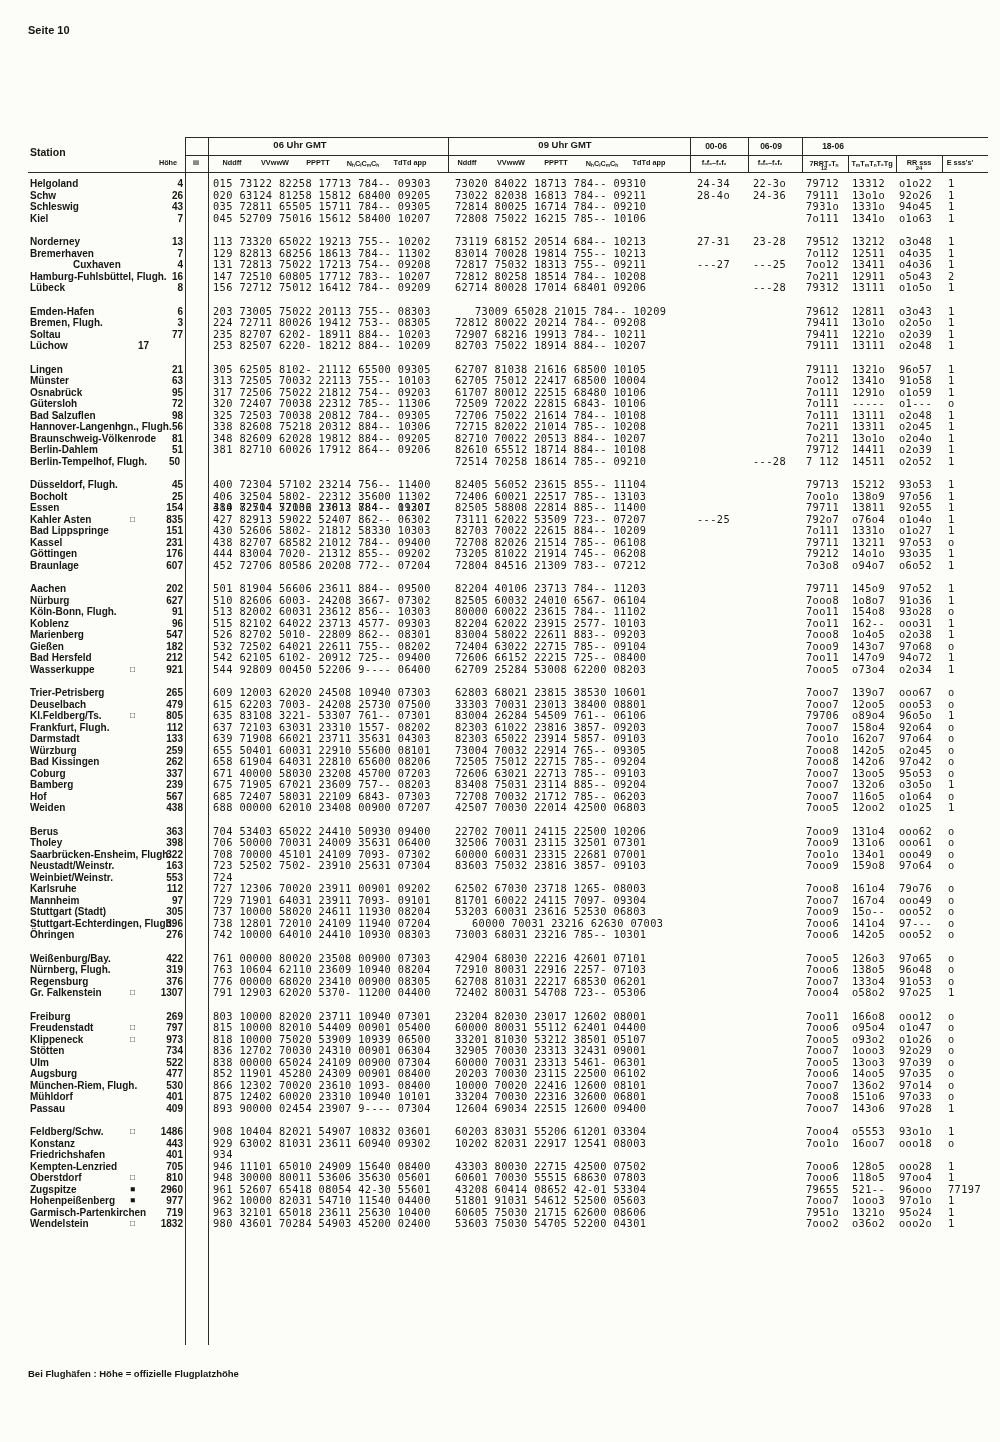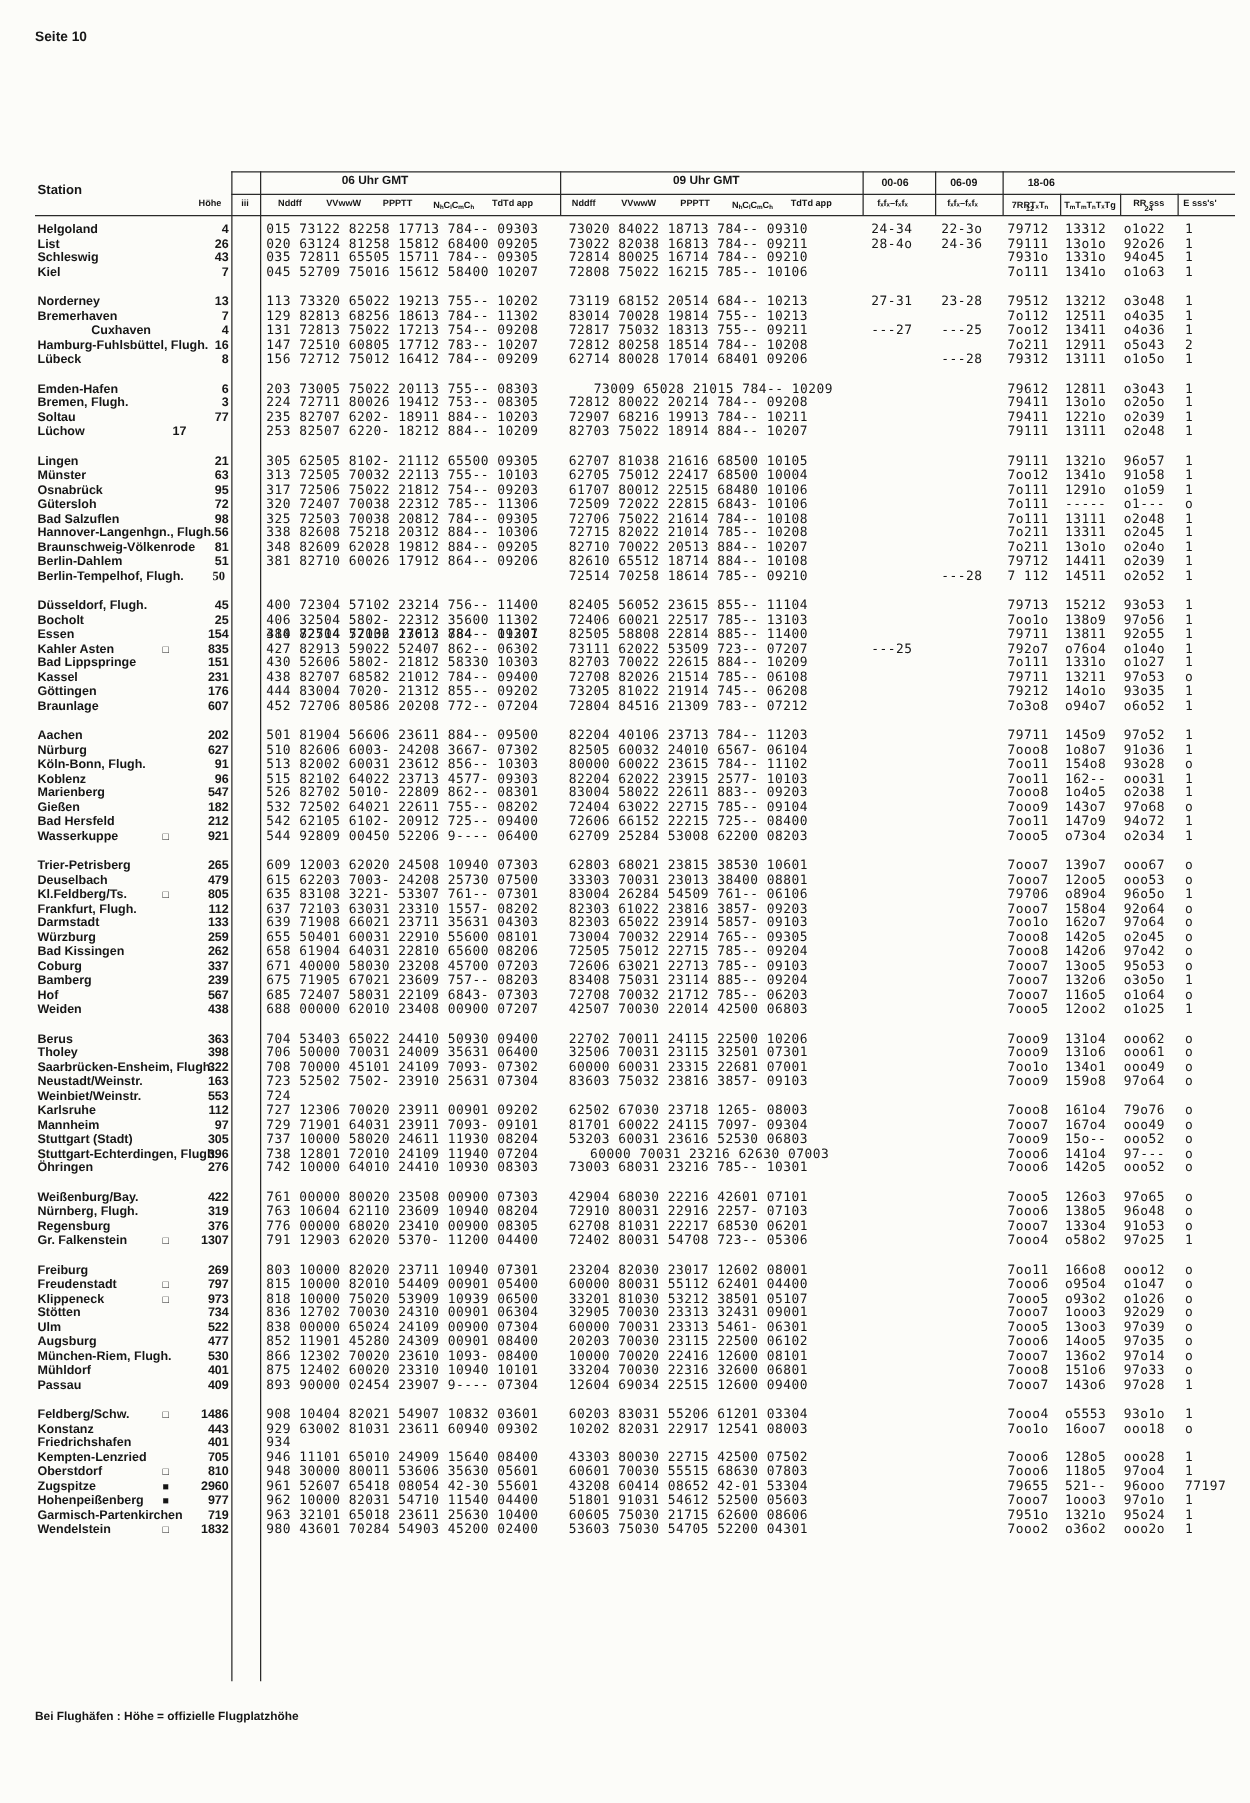--- a/index.html
+++ b/index.html
@@ -84,21 +84,21 @@
           <span class="d" style="left: 213px;">015 73122 82258 17713 784-- 09303</span>
           <span class="d" style="left: 455px;">73020 84022 18713 784-- 09310</span>
           <span class="d" style="left: 697px;">24-34</span>
           <span class="d" style="left: 753px;">22-3o</span>
           <span class="d" style="left: 806px;">79712</span>
           <span class="d" style="left: 852px;">13312</span>
           <span class="d" style="left: 899px;">o1o22</span>
           <span class="d" style="left: 948px;">1</span>
         </div>
         <div class="row">
-          <span class="st" style="left: 30px;">List</span>
+          <span class="st" style="left: 30px;">Schw</span>
           <span class="hh" style="left: 138px; width: 45px; text-align: right;">26</span>
           <span class="d" style="left: 213px;">020 63124 81258 15812 68400 09205</span>
           <span class="d" style="left: 455px;">73022 82038 16813 784-- 09211</span>
           <span class="d" style="left: 697px;">28-4o</span>
           <span class="d" style="left: 753px;">24-36</span>
           <span class="d" style="left: 806px;">79111</span>
           <span class="d" style="left: 852px;">13o1o</span>
           <span class="d" style="left: 899px;">92o26</span>
           <span class="d" style="left: 948px;">1</span>
         </div>
@@ -298,21 +298,21 @@
           <span class="hh" style="left: 138px; width: 45px; text-align: right;">51</span>
           <span class="d" style="left: 213px;">381 82710 60026 17912 864-- 09206</span>
           <span class="d" style="left: 455px;">82610 65512 18714 884-- 10108</span>
           <span class="d" style="left: 806px;">79712</span>
           <span class="d" style="left: 852px;">14411</span>
           <span class="d" style="left: 899px;">o2o39</span>
           <span class="d" style="left: 948px;">1</span>
         </div>
         <div class="row">
           <span class="st" style="left: 30px;">Berlin-Tempelhof, Flugh.</span>
-          <span class="hh" style="left: 138px; width: 42px; text-align: right; font-family: Liberation Serif, serif;">50</span>
+          <span class="hh" style="left: 138px; width: 42px; text-align: right;">50</span>
           <span class="d" style="left: 213px; margin-top: 46px;">384 82714 72036 17613 884-- 09207</span>
           <span class="d" style="left: 455px;">72514 70258 18614 785-- 09210</span>
           <span class="d" style="left: 753px;">---28</span>
           <span class="d" style="left: 806px;">7 112</span>
           <span class="d" style="left: 852px;">14511</span>
           <span class="d" style="left: 899px;">o2o52</span>
           <span class="d" style="left: 948px;">1</span>
         </div>
       </div>
       <div class="group">
@@ -455,21 +455,21 @@
           <span class="hh" style="left: 138px; width: 45px; text-align: right;">182</span>
           <span class="d" style="left: 213px;">532 72502 64021 22611 755-- 08202</span>
           <span class="d" style="left: 455px;">72404 63022 22715 785-- 09104</span>
           <span class="d" style="left: 806px;">7ooo9</span>
           <span class="d" style="left: 852px;">143o7</span>
           <span class="d" style="left: 899px;">97o68</span>
           <span class="d" style="left: 948px;">o</span>
         </div>
         <div class="row">
           <span class="st" style="left: 30px;">Bad Hersfeld</span>
-          <span class="hh" style="left: 138px; width: 45px; text-align: right;">212</span>
+          <span class="hh" style="left: 152px; width: 45px; text-align: center;">212</span>
           <span class="d" style="left: 213px;">542 62105 6102- 20912 725-- 09400</span>
           <span class="d" style="left: 455px;">72606 66152 22215 725-- 08400</span>
           <span class="d" style="left: 806px;">7oo11</span>
           <span class="d" style="left: 852px;">147o9</span>
           <span class="d" style="left: 899px;">94o72</span>
           <span class="d" style="left: 948px;">1</span>
         </div>
         <div class="row">
           <span class="st" style="left: 30px;">Wasserkuppe</span>
           <span class="fl" style="left: 130px;">□</span>

